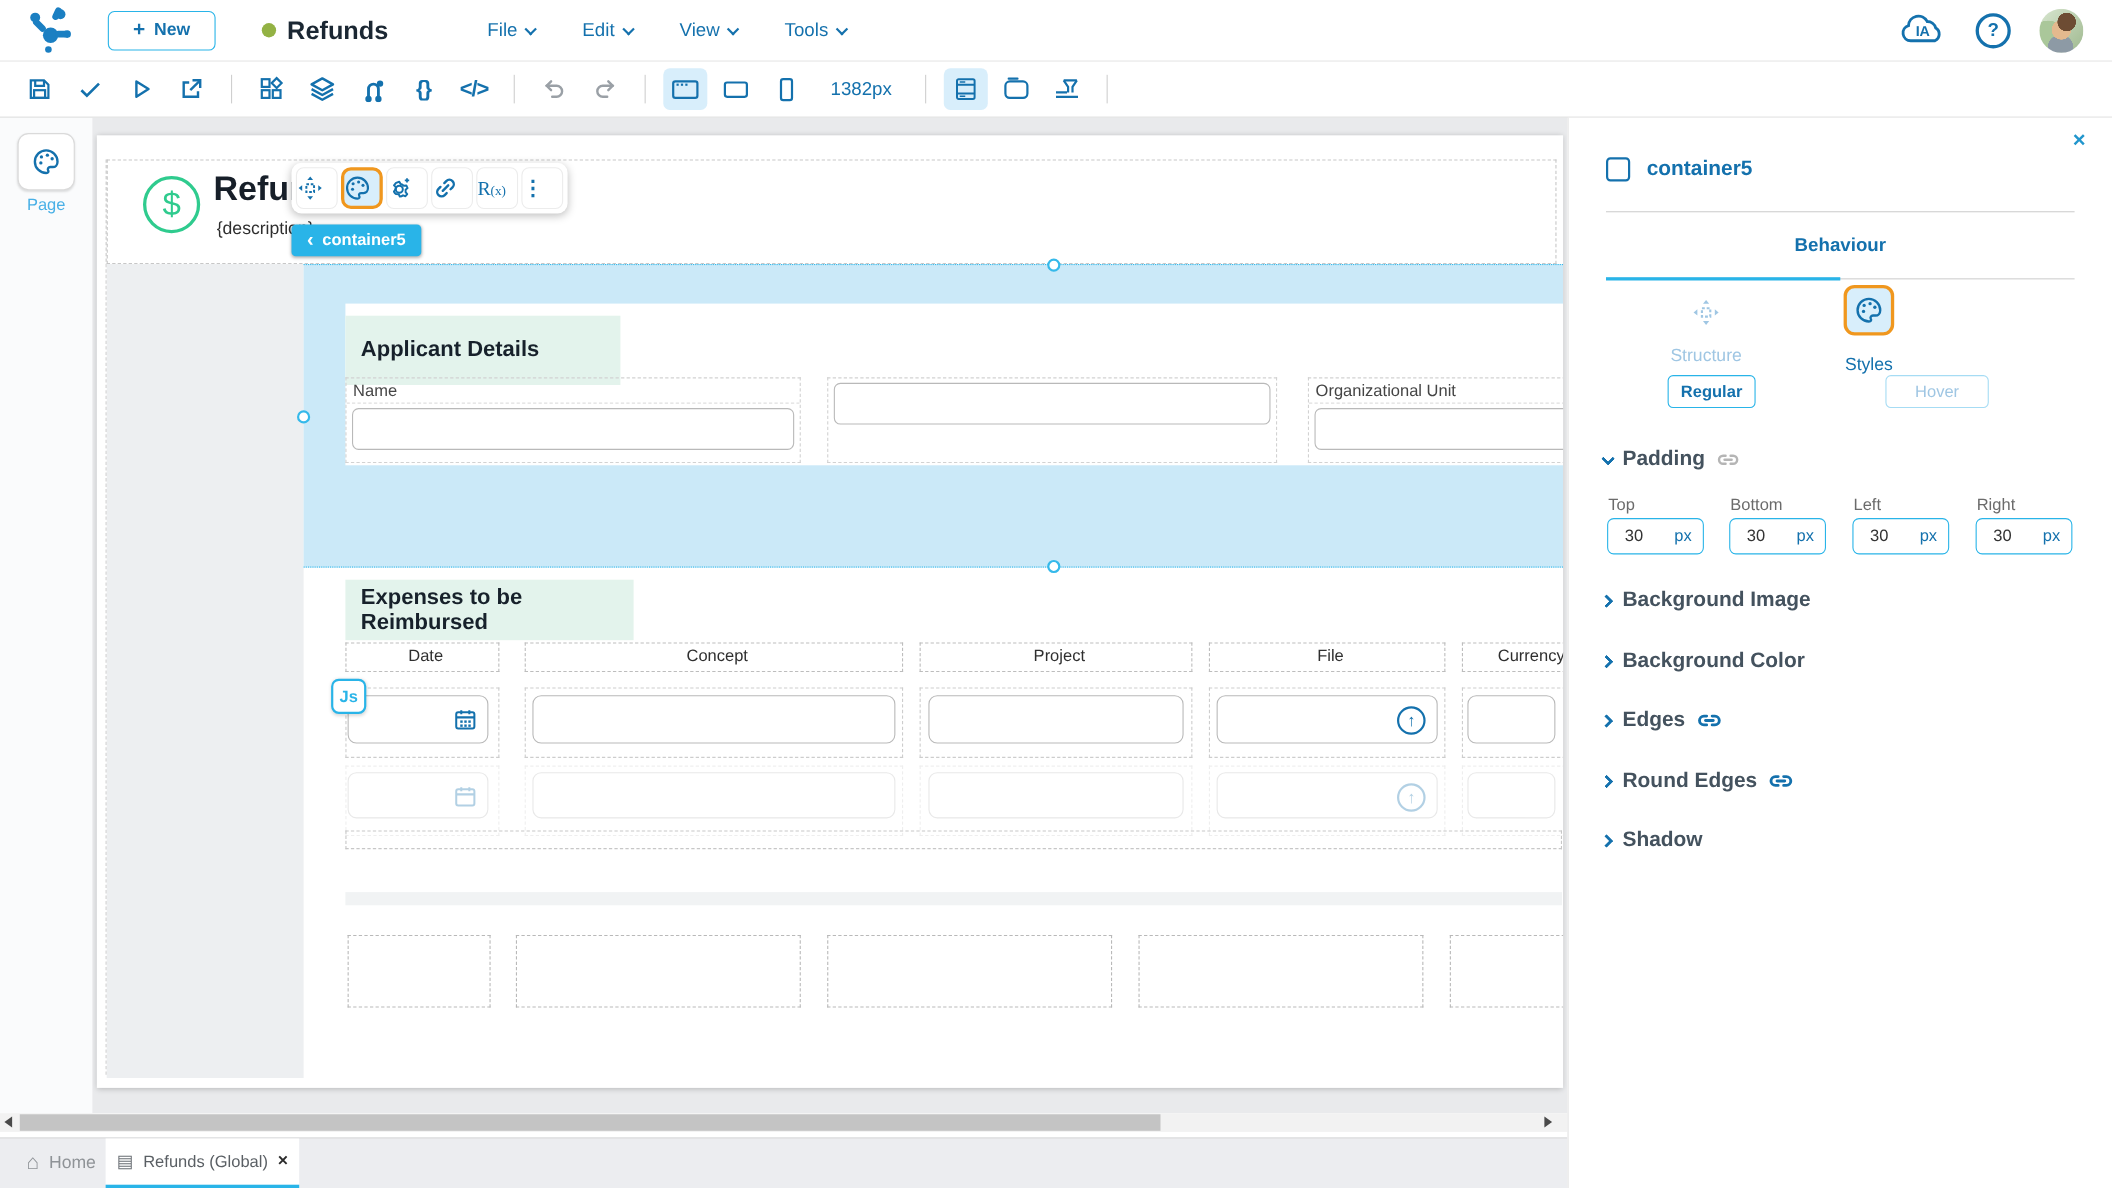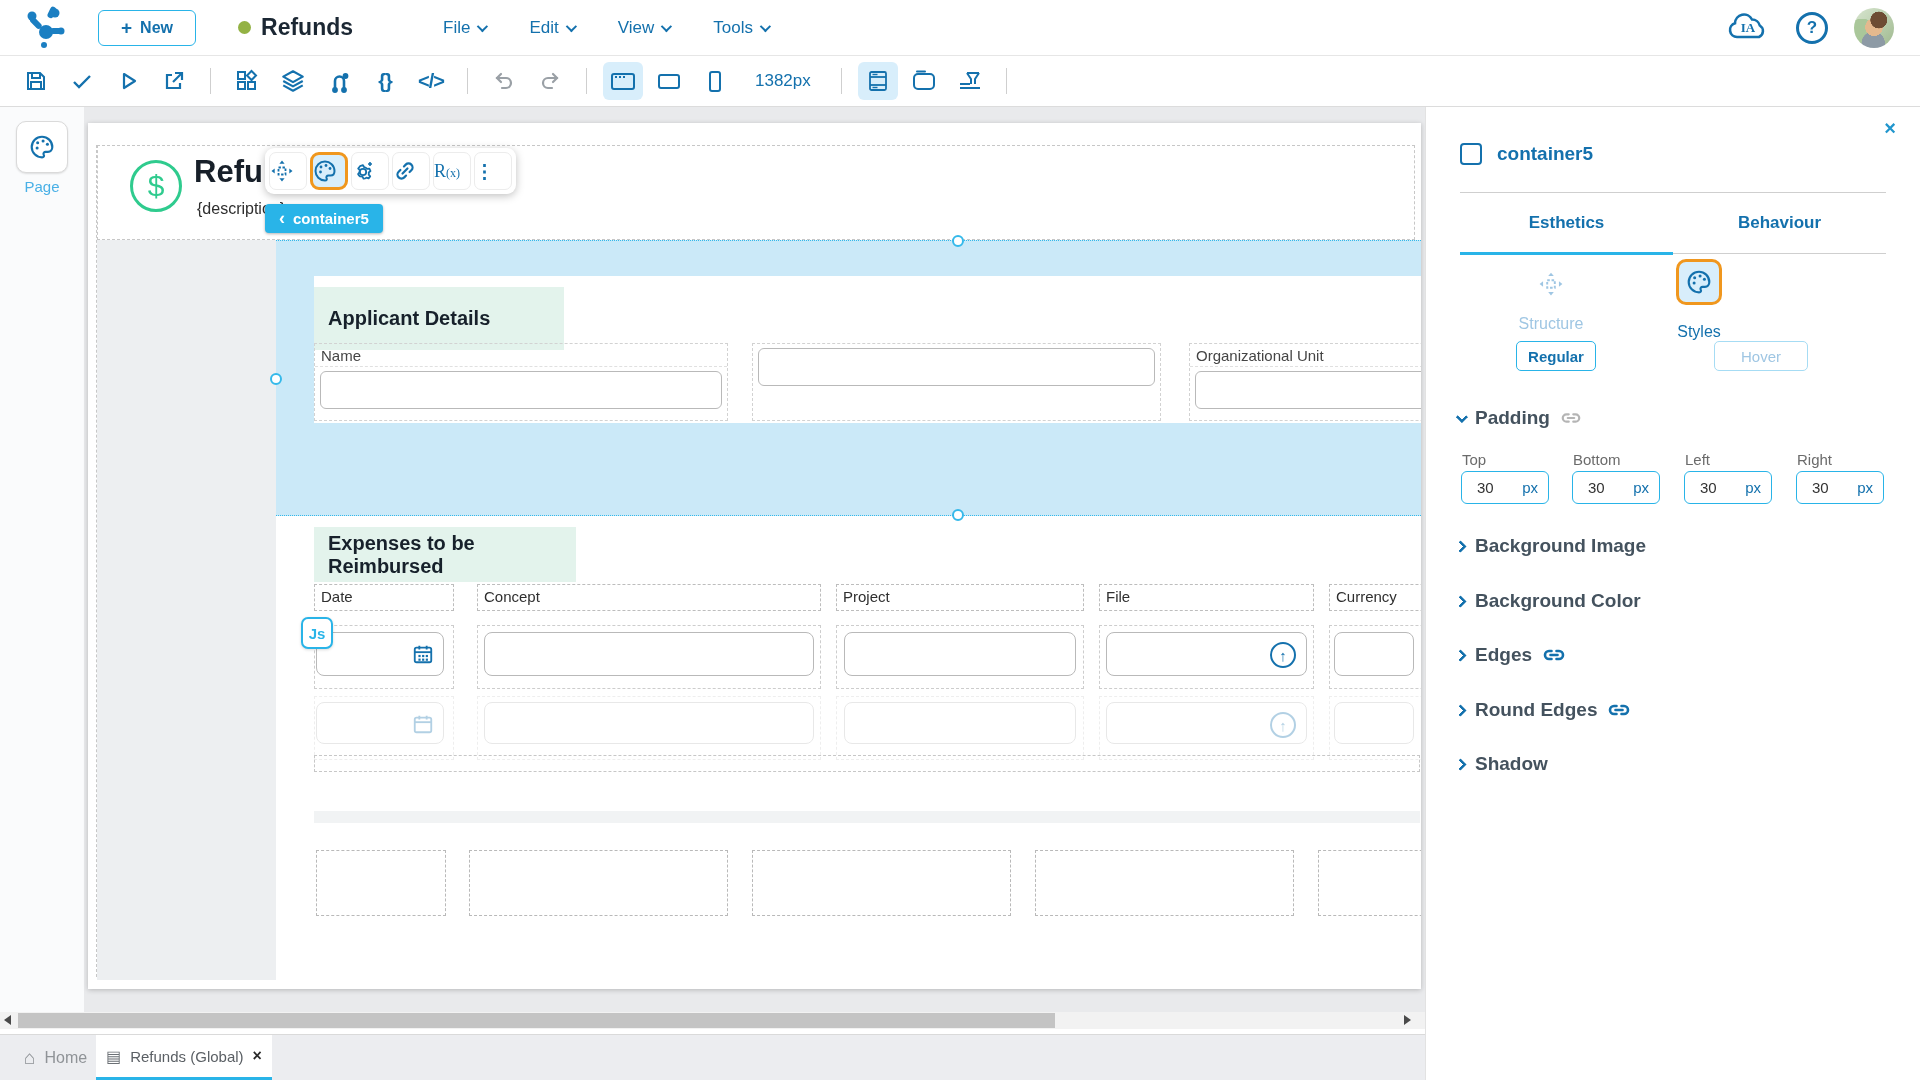--- a/index.html
+++ b/index.html
@@ -16,21 +16,21 @@
     font-size:16px; font-weight:bold; cursor:pointer; }
   .btn-new .plus { font-size:19px; font-weight:bold; color:#1471ad; }
   .proj { display:flex; align-items:center; gap:10px; margin-left:42px; }
   .status-dot { width:13px; height:13px; border-radius:50%; background:#93b244; }
   .proj-name { font-size:23px; font-weight:bold; color:#1b2733; }
   .menus { display:flex; gap:44px; margin-left:90px; }
   .menu-item { display:flex; align-items:center; gap:7px; color:#1471ad; font-size:17px; cursor:pointer; }
   .caret { width:8px; height:8px; border-right:2px solid #1471ad; border-bottom:2px solid #1471ad;
     transform:rotate(45deg) translateY(-2px); }
   .appbar-right { margin-left:auto; display:flex; align-items:center; gap:26px; }
-  .ia-badge { position:relative; width:44px; height:36px;font-family:Liberation Serif, serif; }
+  .ia-badge { position:relative; width:44px; height:36px; }
   .ia-badge svg { position:absolute; inset:0; }
   .ia-badge span { position:absolute; inset:0; display:flex; align-items:center; justify-content:center;
     color:#1471ad; font-size:13px; font-weight:bold; padding-top:1px; }
   .help { width:32px; height:32px; border:3px solid #1471ad; border-radius:50%;
     color:#1471ad; font-size:17px; font-weight:bold; display:flex; align-items:center; justify-content:center; }
   .avatar { width:40px; height:40px; border-radius:50%;
     background:
       radial-gradient(circle at 62% 30%, #6d4c33 0 22%, transparent 23%),
       radial-gradient(circle at 50% 48%, #e4b98e 0 30%, transparent 31%),
       radial-gradient(circle at 48% 88%, #8d9aa5 0 28%, transparent 29%),
@@ -91,21 +91,21 @@
     border-radius:50%; z-index:5; }
 
   .card { position:absolute; left:226px; top:153px; width:1107px; height:147px; background:#fff; }
   .sec-label { background:#e3f3ec; font-weight:bold; color:#17212b; font-size:20px;
     display:flex; align-items:center; padding-left:14px; }
   .fgroup { position:absolute; top:67px; height:78px; border:1px dashed #d2d2d2; overflow:hidden; }
   .fgroup .flabel { font-size:15px; color:#454545; padding:3px 0 2px 6px; border-bottom:1px dashed #e0e0e0; }
   .finput { height:38px; margin:4px 5px 0 5px; border:1px solid #b9b9b9; border-radius:6px; background:#fff; }
 
   .thcell { position:absolute; height:27px; border:1px dashed #bdbdbd; font-size:15px; color:#2f2f2f;
-    padding:3px 0 0 6px; background:#fff; }
+    padding:3px 0 0 6px; background:#fff;text-align:center; }
   .js-badge { position:absolute; left:213px; top:494px; width:32px; height:32px; z-index:8; background:#fff;
     border:2px solid #29b4e8; border-radius:7px; color:#29b4e8; font-size:15px; font-weight:bold;
     display:flex; align-items:center; justify-content:center; box-shadow:0 1px 3px rgba(0,0,0,.15); }
   .rcell { position:absolute; height:64px; border:1px dashed #cdcdcd; }
   .rinput { position:absolute; height:44px; border:1px solid #b9b9b9; border-radius:8px; background:#fff; }
   .rinput .cal { position:absolute; right:9px; top:10px; }
   .rinput .upl { position:absolute; right:10px; top:9px; width:26px; height:26px; border:2px solid #1471ad;
     border-radius:50%; color:#1471ad; font-size:15px; font-weight:bold; display:flex; align-items:center; justify-content:center; }
   .ghost { opacity:.32; }
   .addstrip { position:absolute; left:226px; top:632px; width:1106px; height:17px; border:1px dashed #c7c7c7; }
@@ -534,21 +534,20 @@
 
     <div class="panel">
       <div class="p-close">×</div>
       <div class="p-head">
         <div class="p-check"></div>
         <div class="p-name">container5</div>
       </div>
       <div class="p-div" style="top:85px;"></div>
 
       <div class="p-tabs">
-        <div class="p-tab">Esthetics</div>
         <div class="p-tab">Behaviour</div>
         <div class="p-underline"></div>
       </div>
 
       <div class="p-subtabs">
         <div class="p-subtab dim">
           <svg width="26" height="26" viewBox="0 0 24 24" style="margin-top:12px;">
             <rect x="8.5" y="8.5" width="7" height="7" fill="none" stroke="#9fc6e3" stroke-width="1.8" stroke-dasharray="2.4 1.6"></rect>
             <g fill="#9fc6e3">
               <path d="M12 1.5 l2.6 3.2 h-5.2 z"></path>

